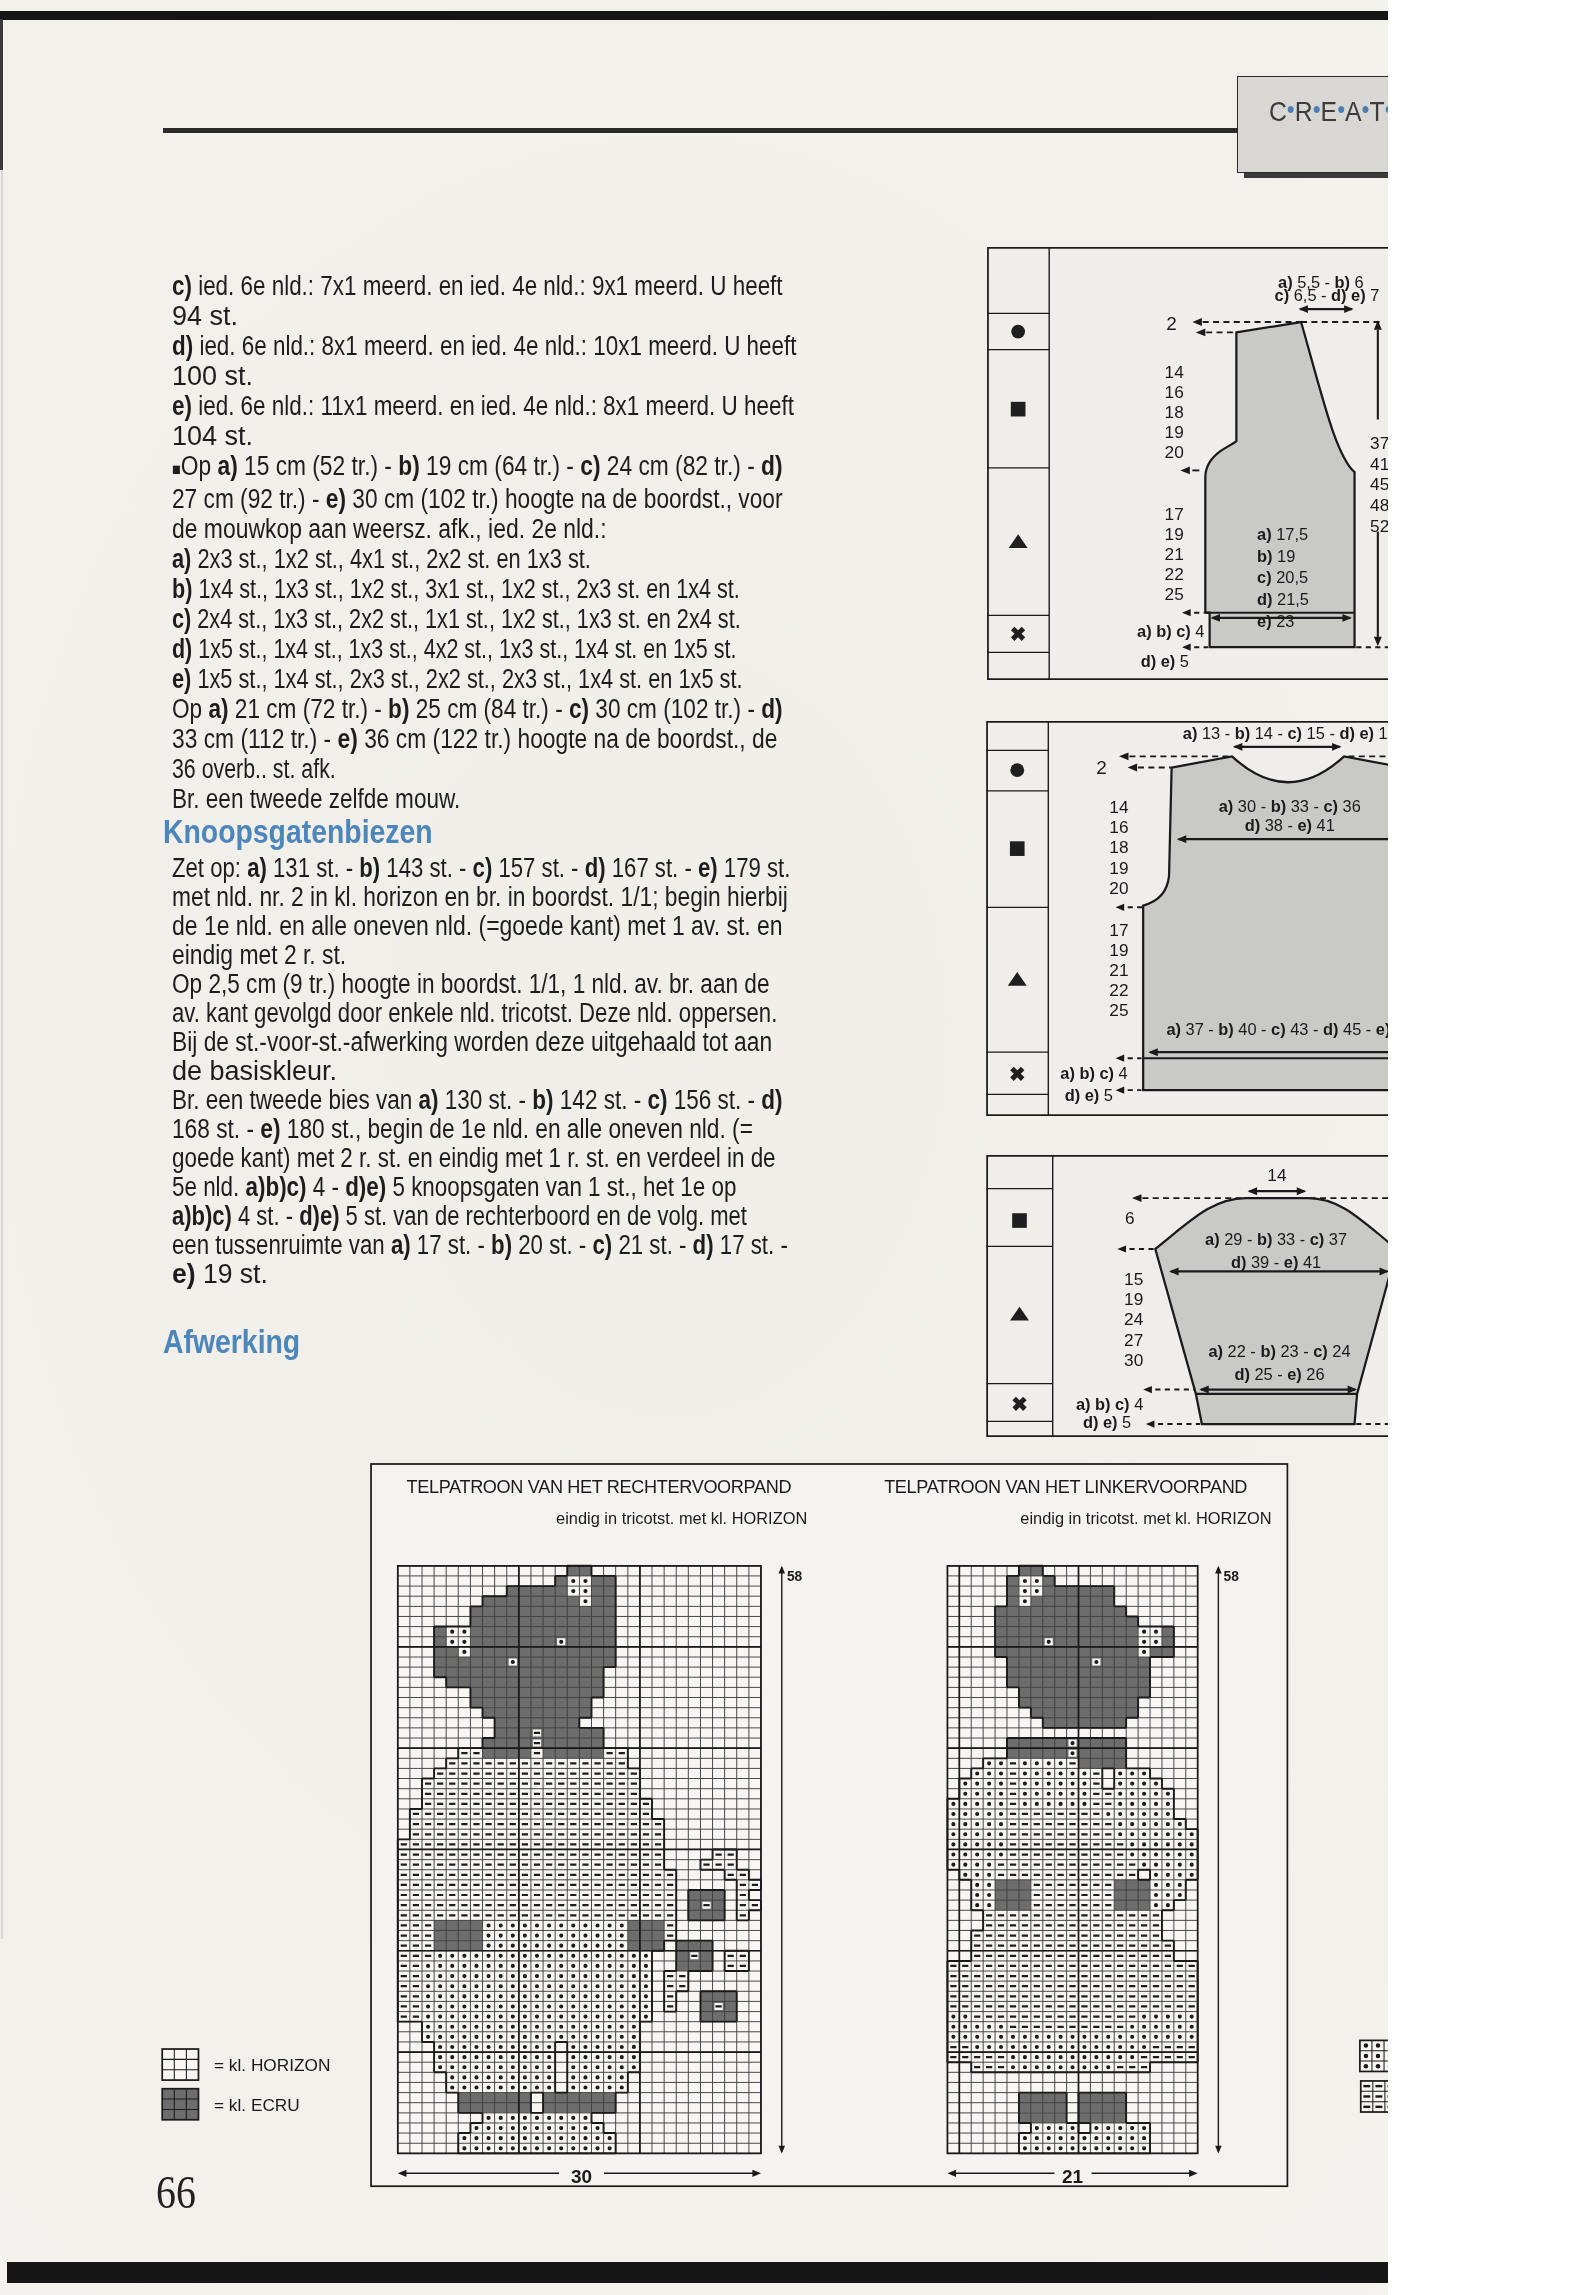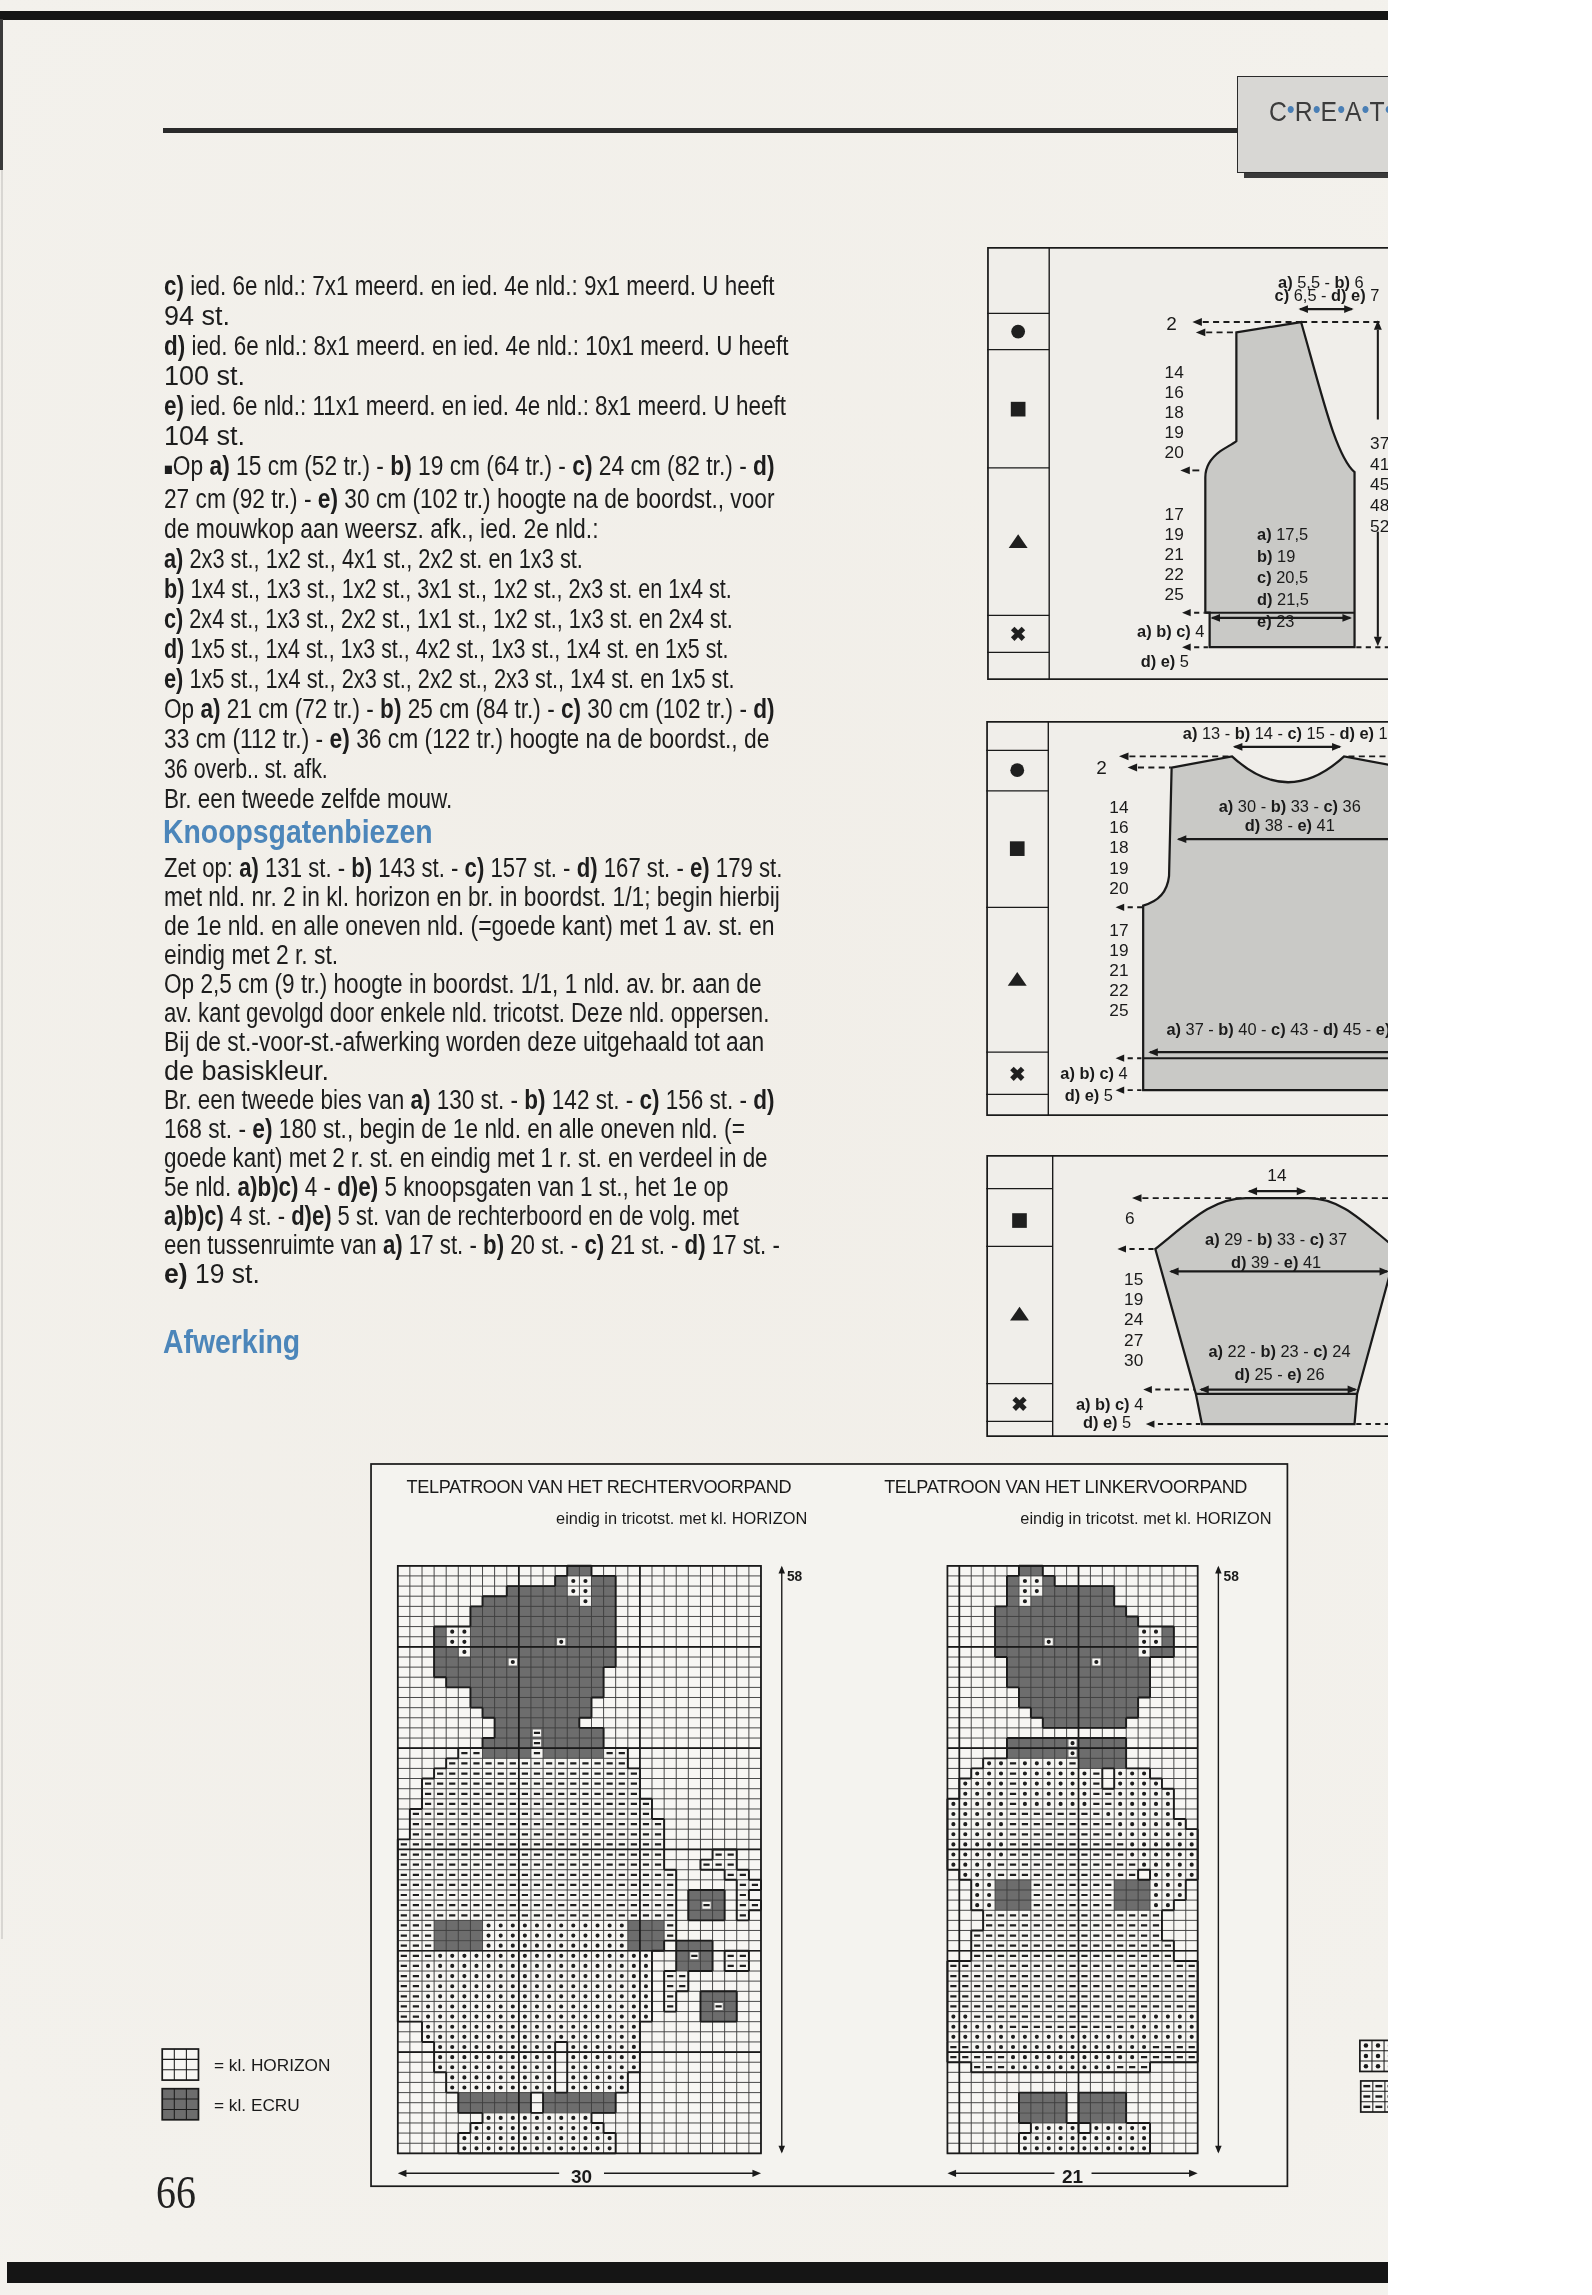--- a/index.html
+++ b/index.html
@@ -1,17 +1,17 @@
 <!DOCTYPE html>
 <html style="font-size:14px"><head><meta charset="utf-8">
 <style>
 html,body{margin:0;padding:0}
 #page{position:relative;width:1388px;height:2295px;background:radial-gradient(ellipse 135% 110% at 48% 45%, #f1eee8 0%, #f3f1ec 55%, #f9f8f6 100%);overflow:hidden;
   font-family:"Liberation Sans",sans-serif}
-.tp{position:absolute;left:164px;width:656px;font-size:27px;color:#1d1d1d;
+.tp{position:absolute;left:172px;width:656px;font-size:27px;color:#1d1d1d;
   letter-spacing:0px;white-space:nowrap}
 .hd{position:absolute;left:163px;font-size:33px;font-weight:bold;color:#4c86ba;line-height:37px;transform:scaleX(0.86);transform-origin:0 0}
 b{font-weight:bold}
 svg text{font-family:"Liberation Sans",sans-serif}
 </style></head>
 <body>
 <div id="page">
 
 <div style="position:absolute;left:0;top:11.2px;width:1580px;height:8.6px;background:#151515"></div>
 

